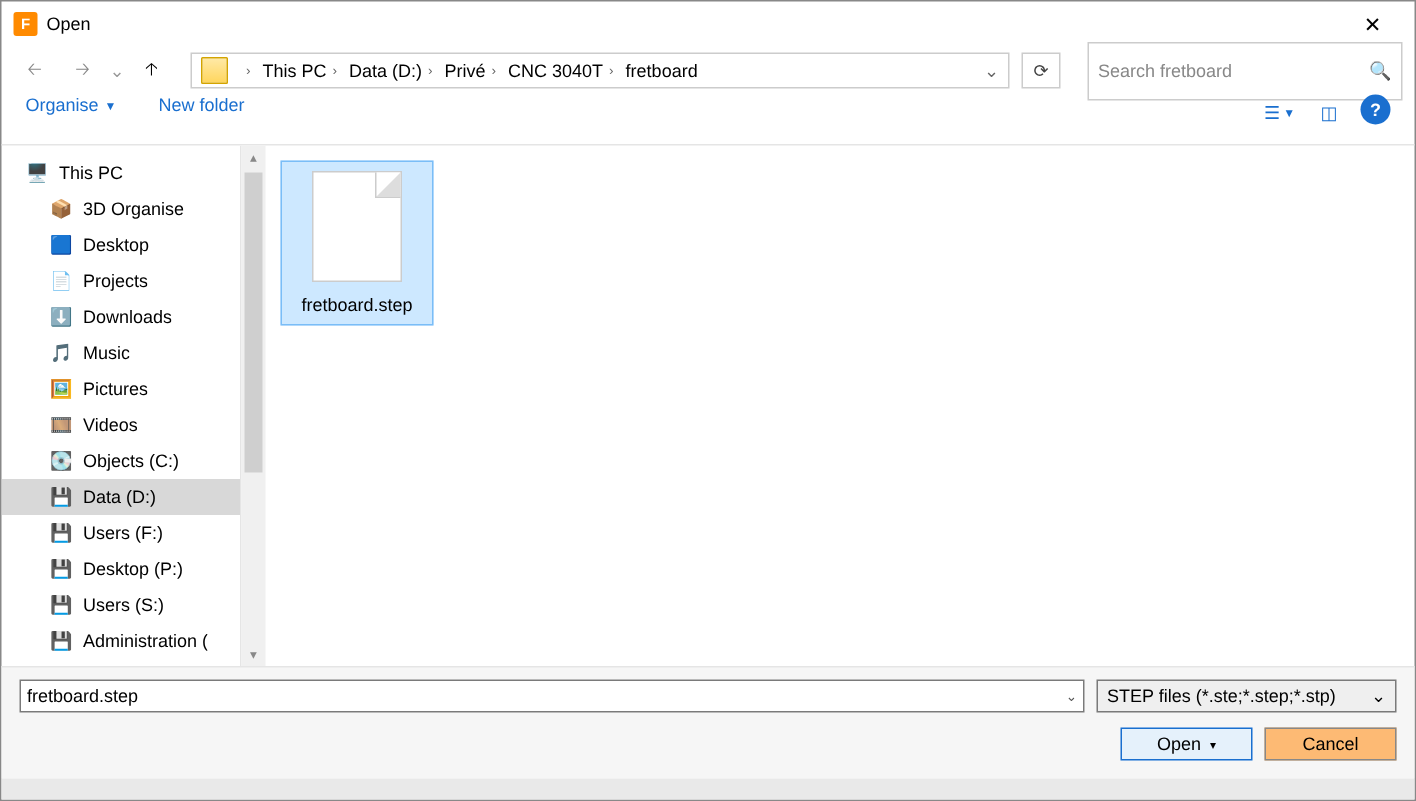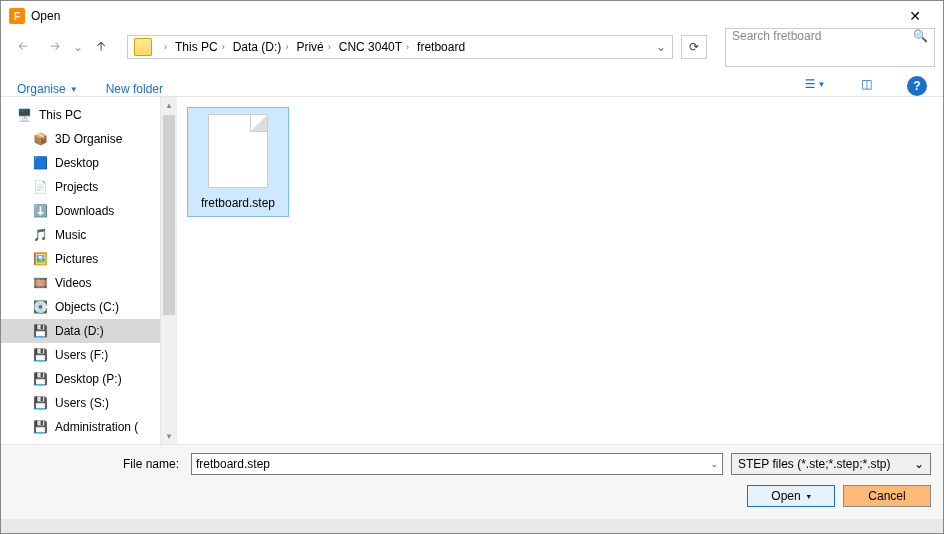--- a/index.html
+++ b/index.html
@@ -12,25 +12,25 @@
 
   .navrow { display:flex; align-items:center; height: 32px; padding: 4px 8px; gap:4px; }
   .nav-arrow { width: 28px; height: 24px; display:flex; align-items:center; justify-content:center; color:#888; }
   .nav-arrow.enabled { color:#000; }
   .addressbar { flex: 1; display:flex; align-items:center; border: 1px solid #ccc; height: 24px; padding: 0 2px; background:#fff; margin-left:8px; margin-right:4px;}
   .addressbar .foldericon { width:18px; height:18px; background: linear-gradient(#ffe9a6,#ffd65e); border:1px solid #d4a400; border-radius:1px; margin:0 4px; }
   .crumb { padding: 0 4px; height:100%; display:flex; align-items:center;}
   .crumb .chev { margin-left:4px; color:#666; font-size:9px;}
   .addr-drop { width:18px; text-align:center; color:#666; }
   .refresh { width:26px; height:24px; border:1px solid #ccc; display:flex; align-items:center; justify-content:center; color:#444;}
-  .searchbox { width:210px; height:39px; border:1px solid #ccc; display:flex; align-items:flex-start; padding: 0 6px; color:#888;}
+  .searchbox { width:210px; height:39px; border:1px solid #ccc; display:flex; align-items:center; padding: 0 6px; color:#888;}
   .searchbox .ph { flex:1; color:#888;}
   .searchbox .sicon { color:#888; }
 
-  .toolbar { display:flex; align-items:flex-end; height:34px; border-bottom:1px solid #e5e5e5; padding: 0 16px; gap: 28px;}
+  .toolbar { display:flex; align-items:flex-start; height:34px; border-bottom:1px solid #e5e5e5; padding: 0 16px; gap: 9px;}
   .toolbar .tleft { display:flex; gap:28px; align-items:center;}
   .toolbar .org { color:#1a6fcf; display:flex; align-items:center; gap:4px;}
   .toolbar .newf { color:#1a6fcf;}
   .toolbar .spacer { flex:1;}
   .toolbar .ticon { width:24px; height:24px; display:flex; align-items:center; justify-content:center; color:#1a6fcf;}
   .toolbar .help { width:20px; height:20px; border-radius:50%; background:#1a6fcf; color:#fff; display:flex; align-items:center; justify-content:center; font-weight:bold;}
 
   .body { flex:1; display:flex; overflow:hidden;}
   .tree { width:160px; border-right:1px solid #e5e5e5; overflow-y:auto; padding: 6px 0; background:#fff;}
   .tree-node { display:flex; align-items:center; height:24px; padding-left:16px; gap:6px;}
@@ -199,21 +199,20 @@
       <div class="down">▾</div>
     </div>
     <div class="filearea" id="filearea"><div class="file">
           <div class="thumb"></div>
           <div class="fname">fretboard.step</div>
         </div></div>
   </div>
 
   <div class="footer">
     <div class="fn-row">
-      <div class="lbl">File name:</div>
       <div class="fn-input">
         <span class="fnval">fretboard.step</span>
         <span class="dd">⌄</span>
       </div>
       <div class="typecombo">
         <span class="tval">STEP files (*.ste;*.step;*.stp)</span>
         <span class="dd">⌄</span>
       </div>
     </div>
     <div class="btn-row">

